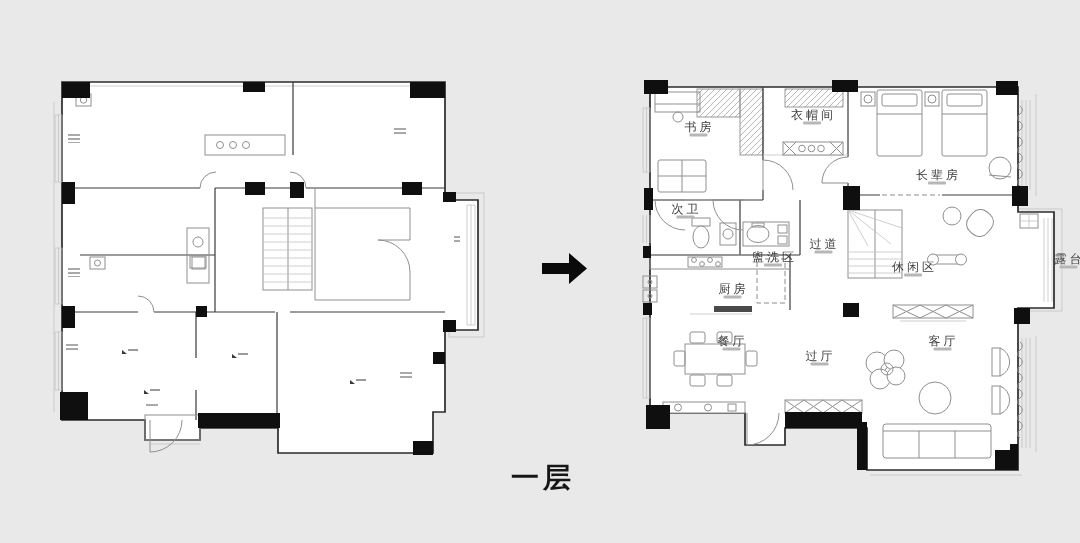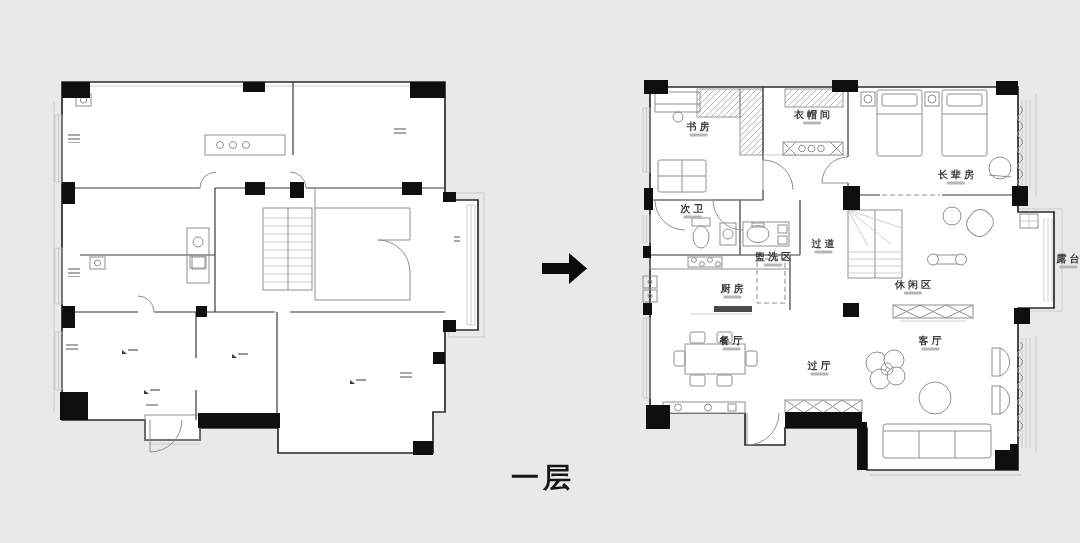--- a/index.html
+++ b/index.html
@@ -23,21 +23,21 @@
   .blk{fill:#0f0f0f;stroke:none;}
   .dash{stroke:#8a8a8a;stroke-width:1;fill:none;stroke-dasharray:5 3;}
   .dk{fill:#4a4a4a;stroke:none;}
 
   
   .room-label{
     position:absolute;transform:translate(-50%,-50%);
     text-align:center;white-space:nowrap;z-index:5;
   }
   .room-label .t{
-    display:block;font-size:10px;line-height:10px;font-weight:700;
+    display:block;font-size:12px;line-height:10px;font-weight:400;
     color:#3c3c3c;letter-spacing:3px;margin-right:-3px;
   }
   .room-label .sub{
     display:block;width:18px;height:3px;background:#b7b7b7;
     margin:2px auto 0;border-radius:1px;
   }
 
   
   .anno{position:absolute;display:flex;flex-direction:column;gap:2px;z-index:4;}
   .anno .b{display:block;width:12px;height:1.8px;background:#a9a9a9;}
@@ -342,56 +342,56 @@
     </svg>
 
     <div class="room-label" style="left:68px;top:69px;">
         <span class="t">书房</span>
         <i class="sub"></i>
       </div>
     <div class="room-label" style="left:182px;top:57px;">
         <span class="t">衣帽间</span>
         <i class="sub"></i>
       </div>
-    <div class="room-label" style="left:307px;top:117px;margin-left:19px;">
+    <div class="room-label" style="left:307px;top:117px;">
         <span class="t">长辈房</span>
         <i class="sub"></i>
       </div>
-    <div class="room-label" style="left:62px;top:151px;">
+    <div class="room-label" style="left:55px;top:151px;">
         <span class="t">次卫</span>
         <i class="sub"></i>
       </div>
     <div class="room-label" style="left:143px;top:151px;margin-top:48px;">
         <span class="t">盥洗区</span>
         <i class="sub"></i>
       </div>
     <div class="room-label" style="left:193px;top:186px;">
         <span class="t">过道</span>
         <i class="sub"></i>
       </div>
-    <div class="room-label" style="left:283px;top:227px;">
+    <div class="room-label" style="left:283px;top:209px;">
         <span class="t">休闲区</span>
         <i class="sub"></i>
       </div>
     <div class="room-label" style="left:406px;top:201px;margin-left:32px;">
         <span class="t">露台</span>
         <i class="sub"></i>
       </div>
     <div class="room-label" style="left:86px;top:231px;margin-left:16px;">
         <span class="t">厨房</span>
         <i class="sub"></i>
       </div>
     <div class="room-label" style="left:85px;top:283px;margin-left:16px;">
         <span class="t">餐厅</span>
         <i class="sub"></i>
       </div>
-    <div class="room-label" style="left:189px;top:308px;">
+    <div class="room-label" style="left:189px;top:298px;">
         <span class="t">过厅</span>
         <i class="sub"></i>
       </div>
-    <div class="room-label" style="left:300px;top:283px;">
+    <div class="room-label" style="left:312px;top:283px;">
         <span class="t">客厅</span>
         <i class="sub"></i>
       </div>
   </div>
 
   <div class="caption">一层</div>
 </div>
 
 </body></html>

